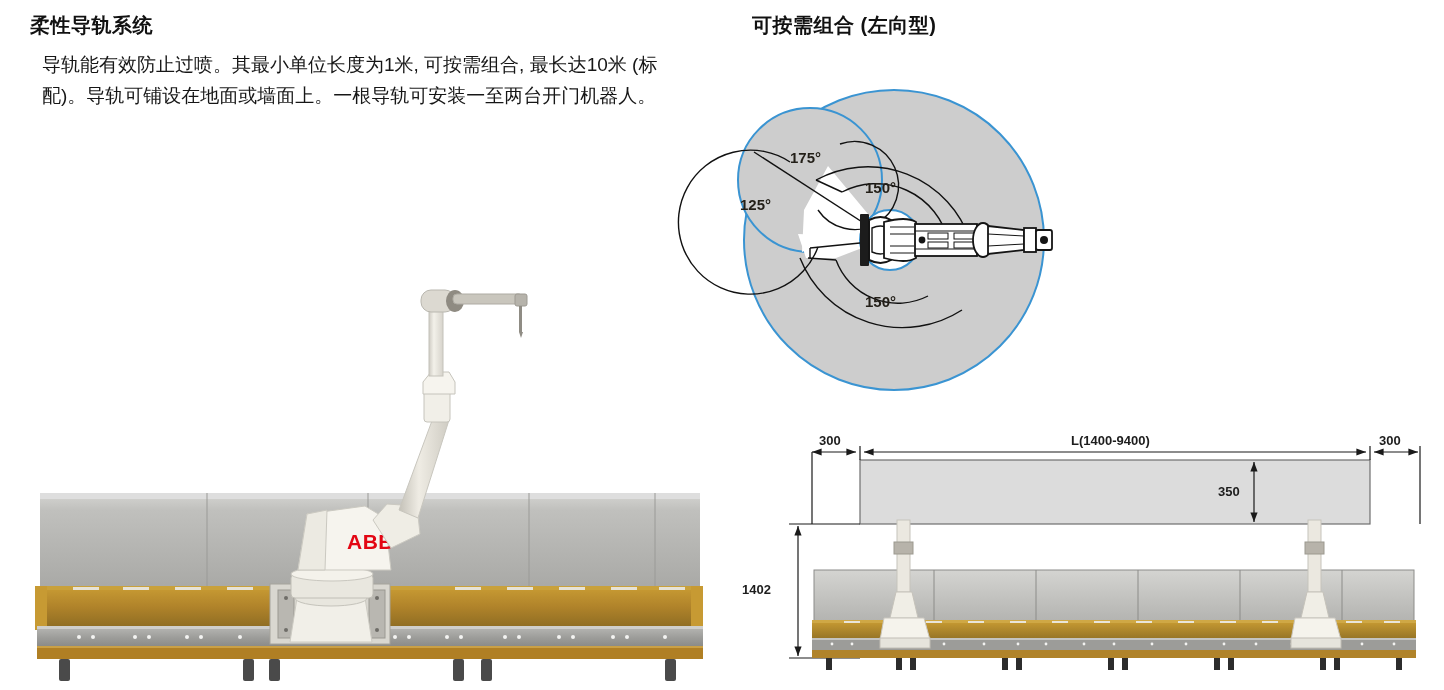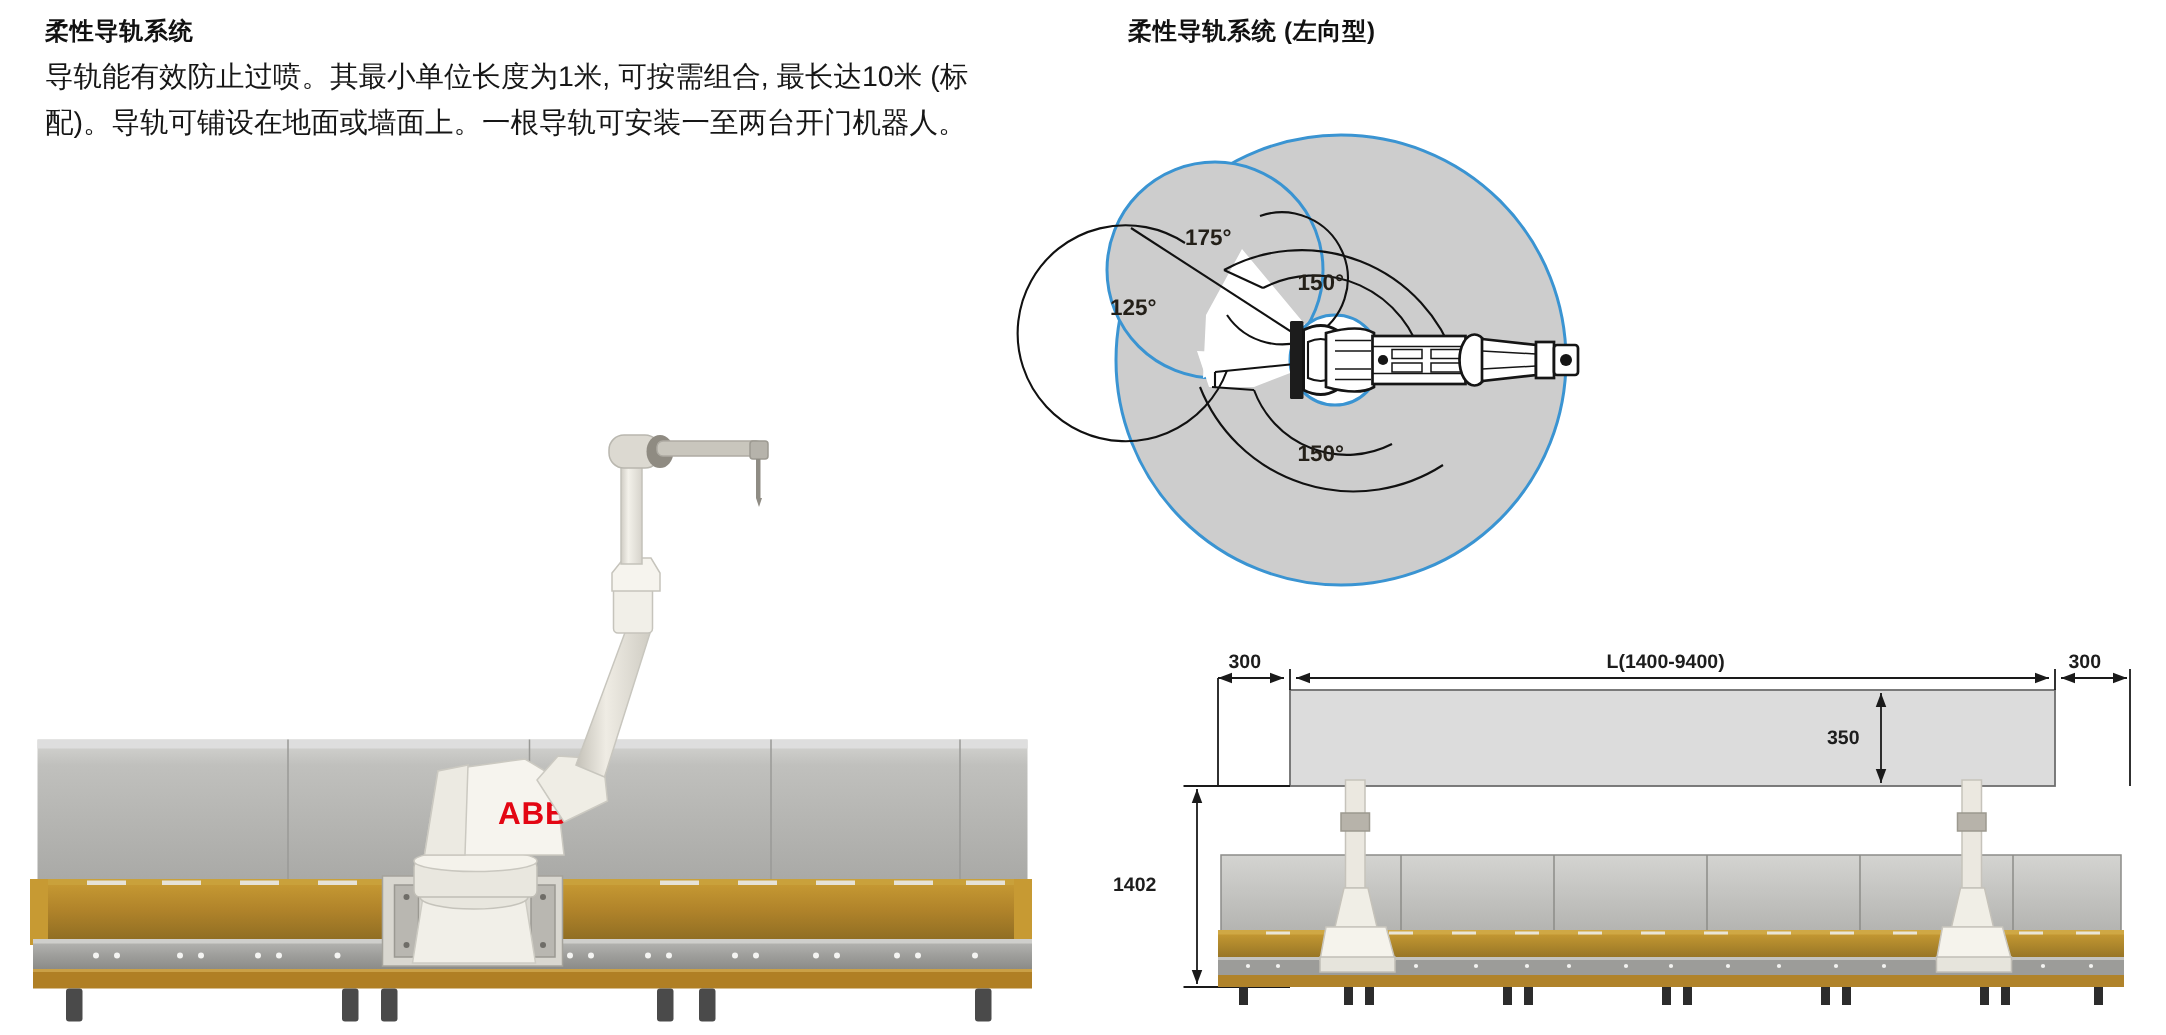--- a/index.html
+++ b/index.html
@@ -21,40 +21,40 @@
   }
 
   
   .left-col {
     position: absolute;
     left: 30px;
     top: 12px;
     width: 660px;
   }
   .section-title {
-    font-size: 16px;
+    font-size: 20px;
     font-weight: bold;
     letter-spacing: 0.5px;
     color: #111111;
     margin: 0 0 4px 0;
     line-height: 1.3;
   }
   .body-text {
     font-size: 19px;
     line-height: 1.62;
     color: #161616;
-    margin: 0;
+    margin: 12px;
     width: 620px;
     letter-spacing: 0px;
   }
 
   
   .photo-wrap {
     position: absolute;
-    left: 20px;
+    left: 35px;
     top: 268px;
     width: 690px;
     height: 420px;
   }
   .photo-svg { display: block; }
 
   
   .right-col {
     position: absolute;
     left: 752px;
@@ -233,21 +233,21 @@
         <rect x="418" y="26" width="70" height="10" rx="4" fill="#c9c6bd" stroke="#aeaba3" stroke-width="1"></rect>
         <rect x="480" y="26" width="12" height="12" rx="2" fill="#b6b3ab" stroke="#9d9a92" stroke-width="1"></rect>
 
         <rect x="484" y="38" width="3" height="26" fill="#8f8c84"></rect>
         <path d="M484 64 L488 64 L486 70 Z" fill="#8f8c84"></path>
       </g>
     </svg>
   </div>
 
   <div class="right-col">
-    <h2 class="section-title">柔性导轨系统 (左向型)</h2>
+    <h2 class="section-title">可按需组合 (左向型)</h2>
   </div>
 
   <div class="envelope-wrap">
     <svg width="340" height="345" viewBox="0 0 340 345" xmlns="http://www.w3.org/2000/svg">
 
       <circle cx="162" cy="178" r="150" fill="#cdcdcd" stroke="#3a94d2" stroke-width="2"></circle>
 
       <circle cx="78" cy="118" r="72" fill="#cdcdcd" stroke="#3a94d2" stroke-width="2"></circle>
 
       <path d="M156 176 L96 104 L72 148 L70 190 L96 178 Z" fill="#ffffff"></path>

